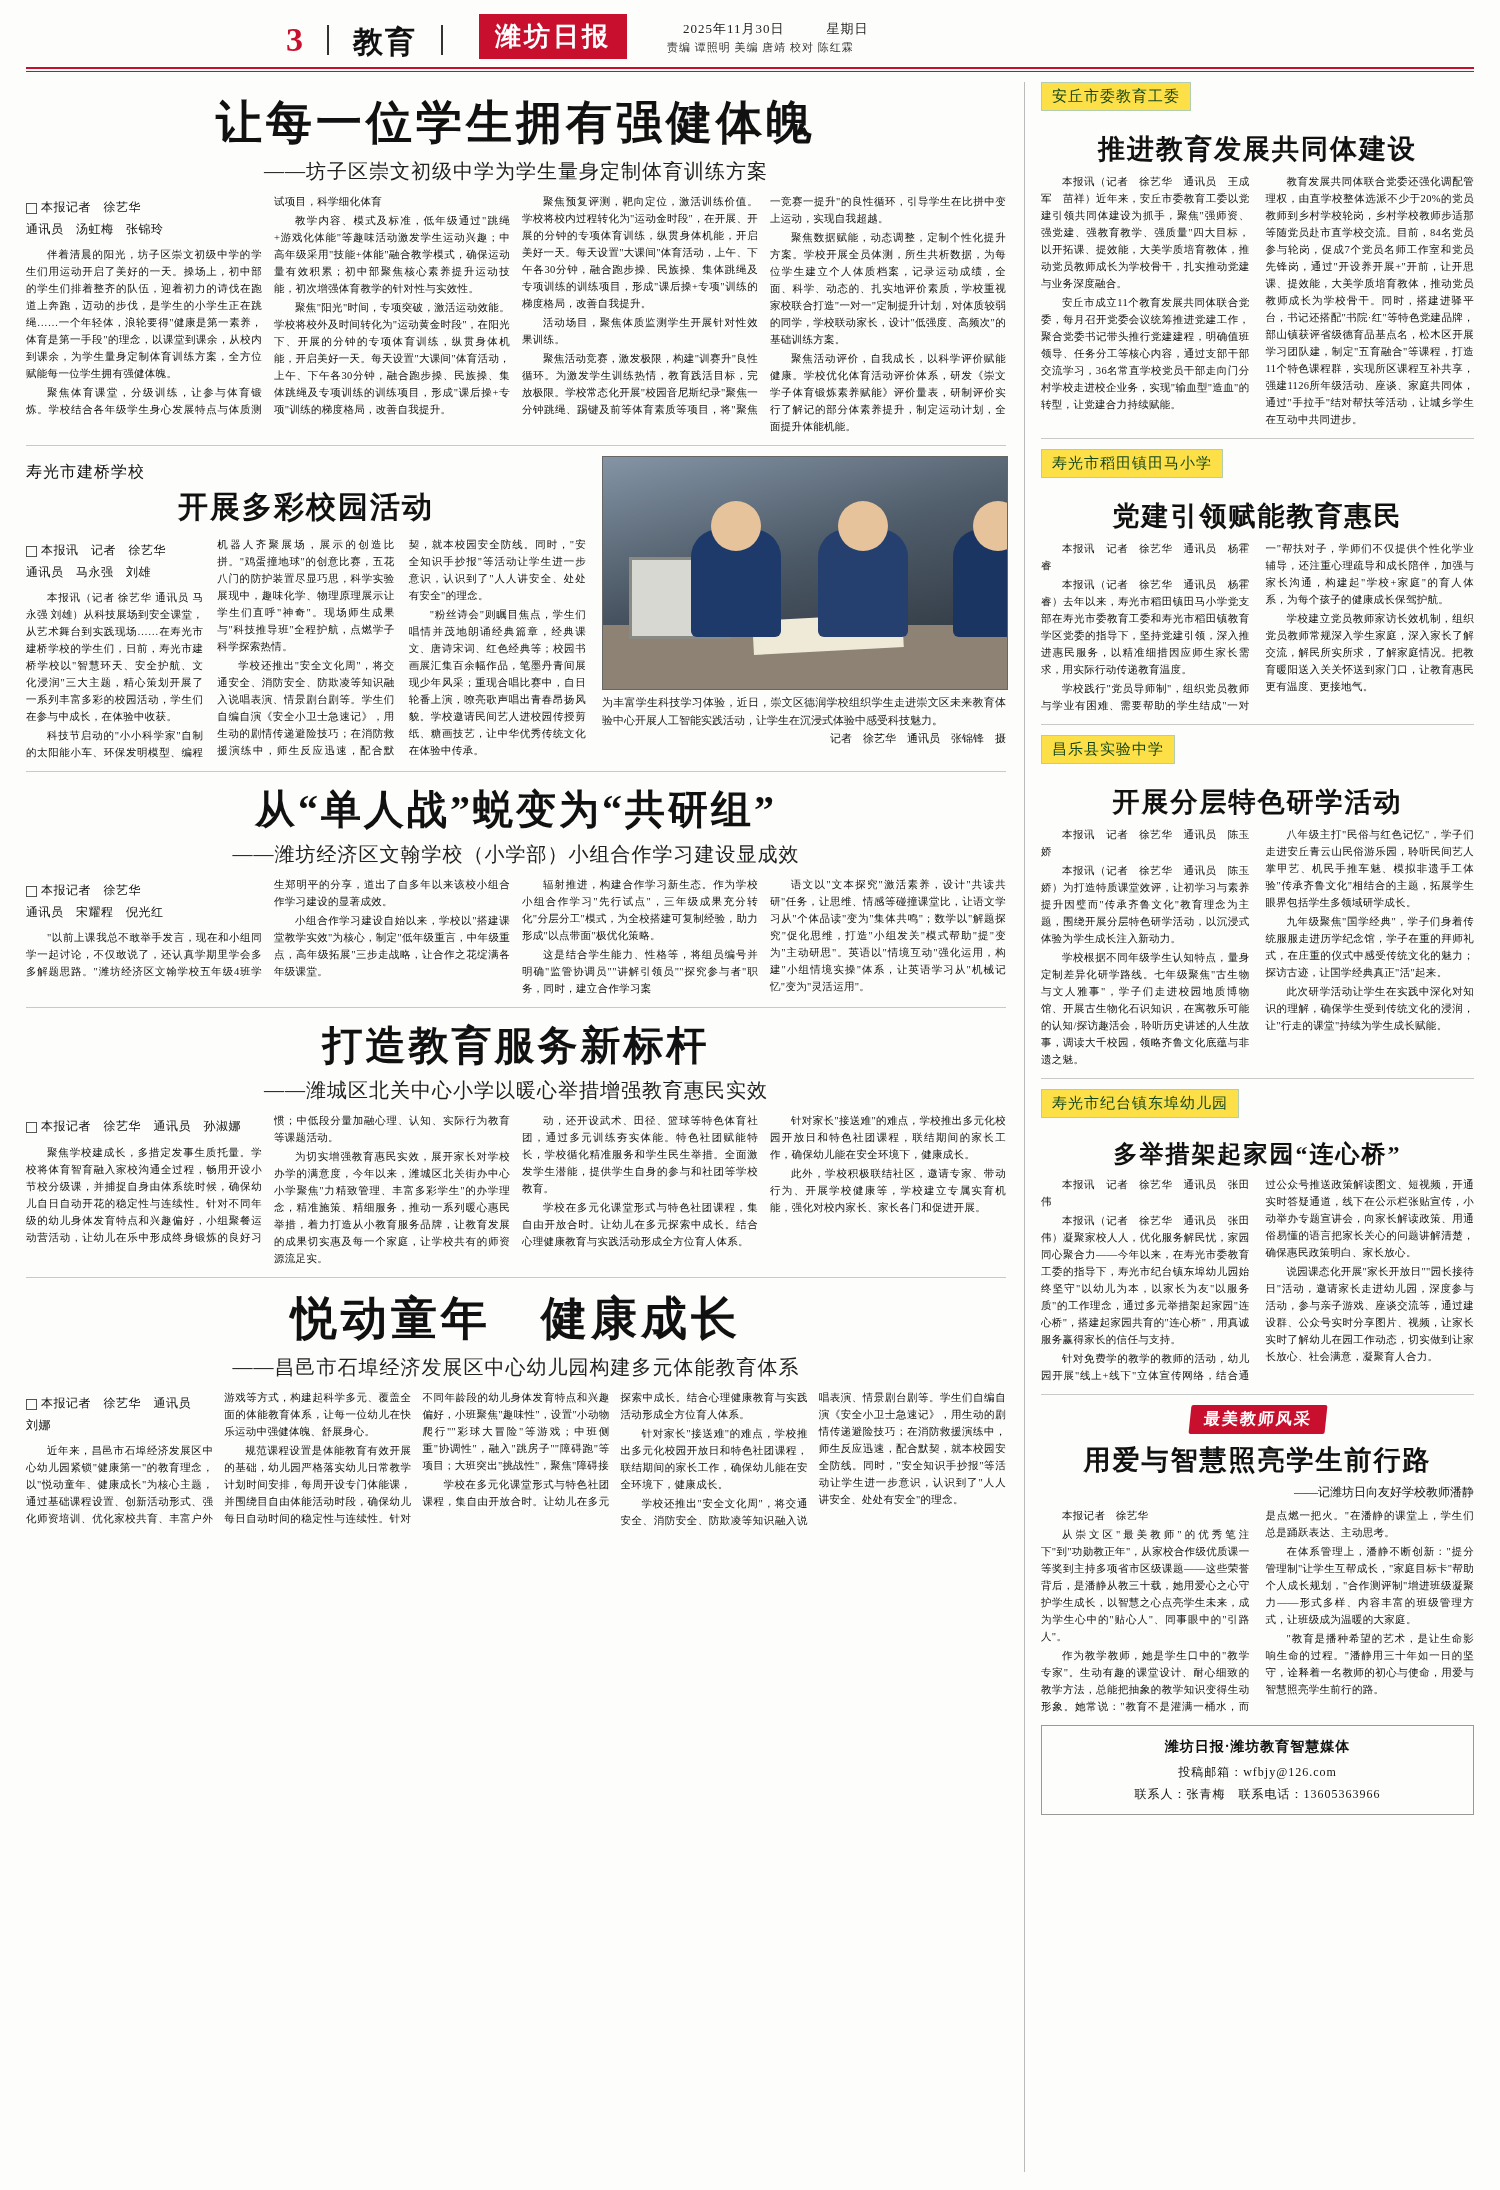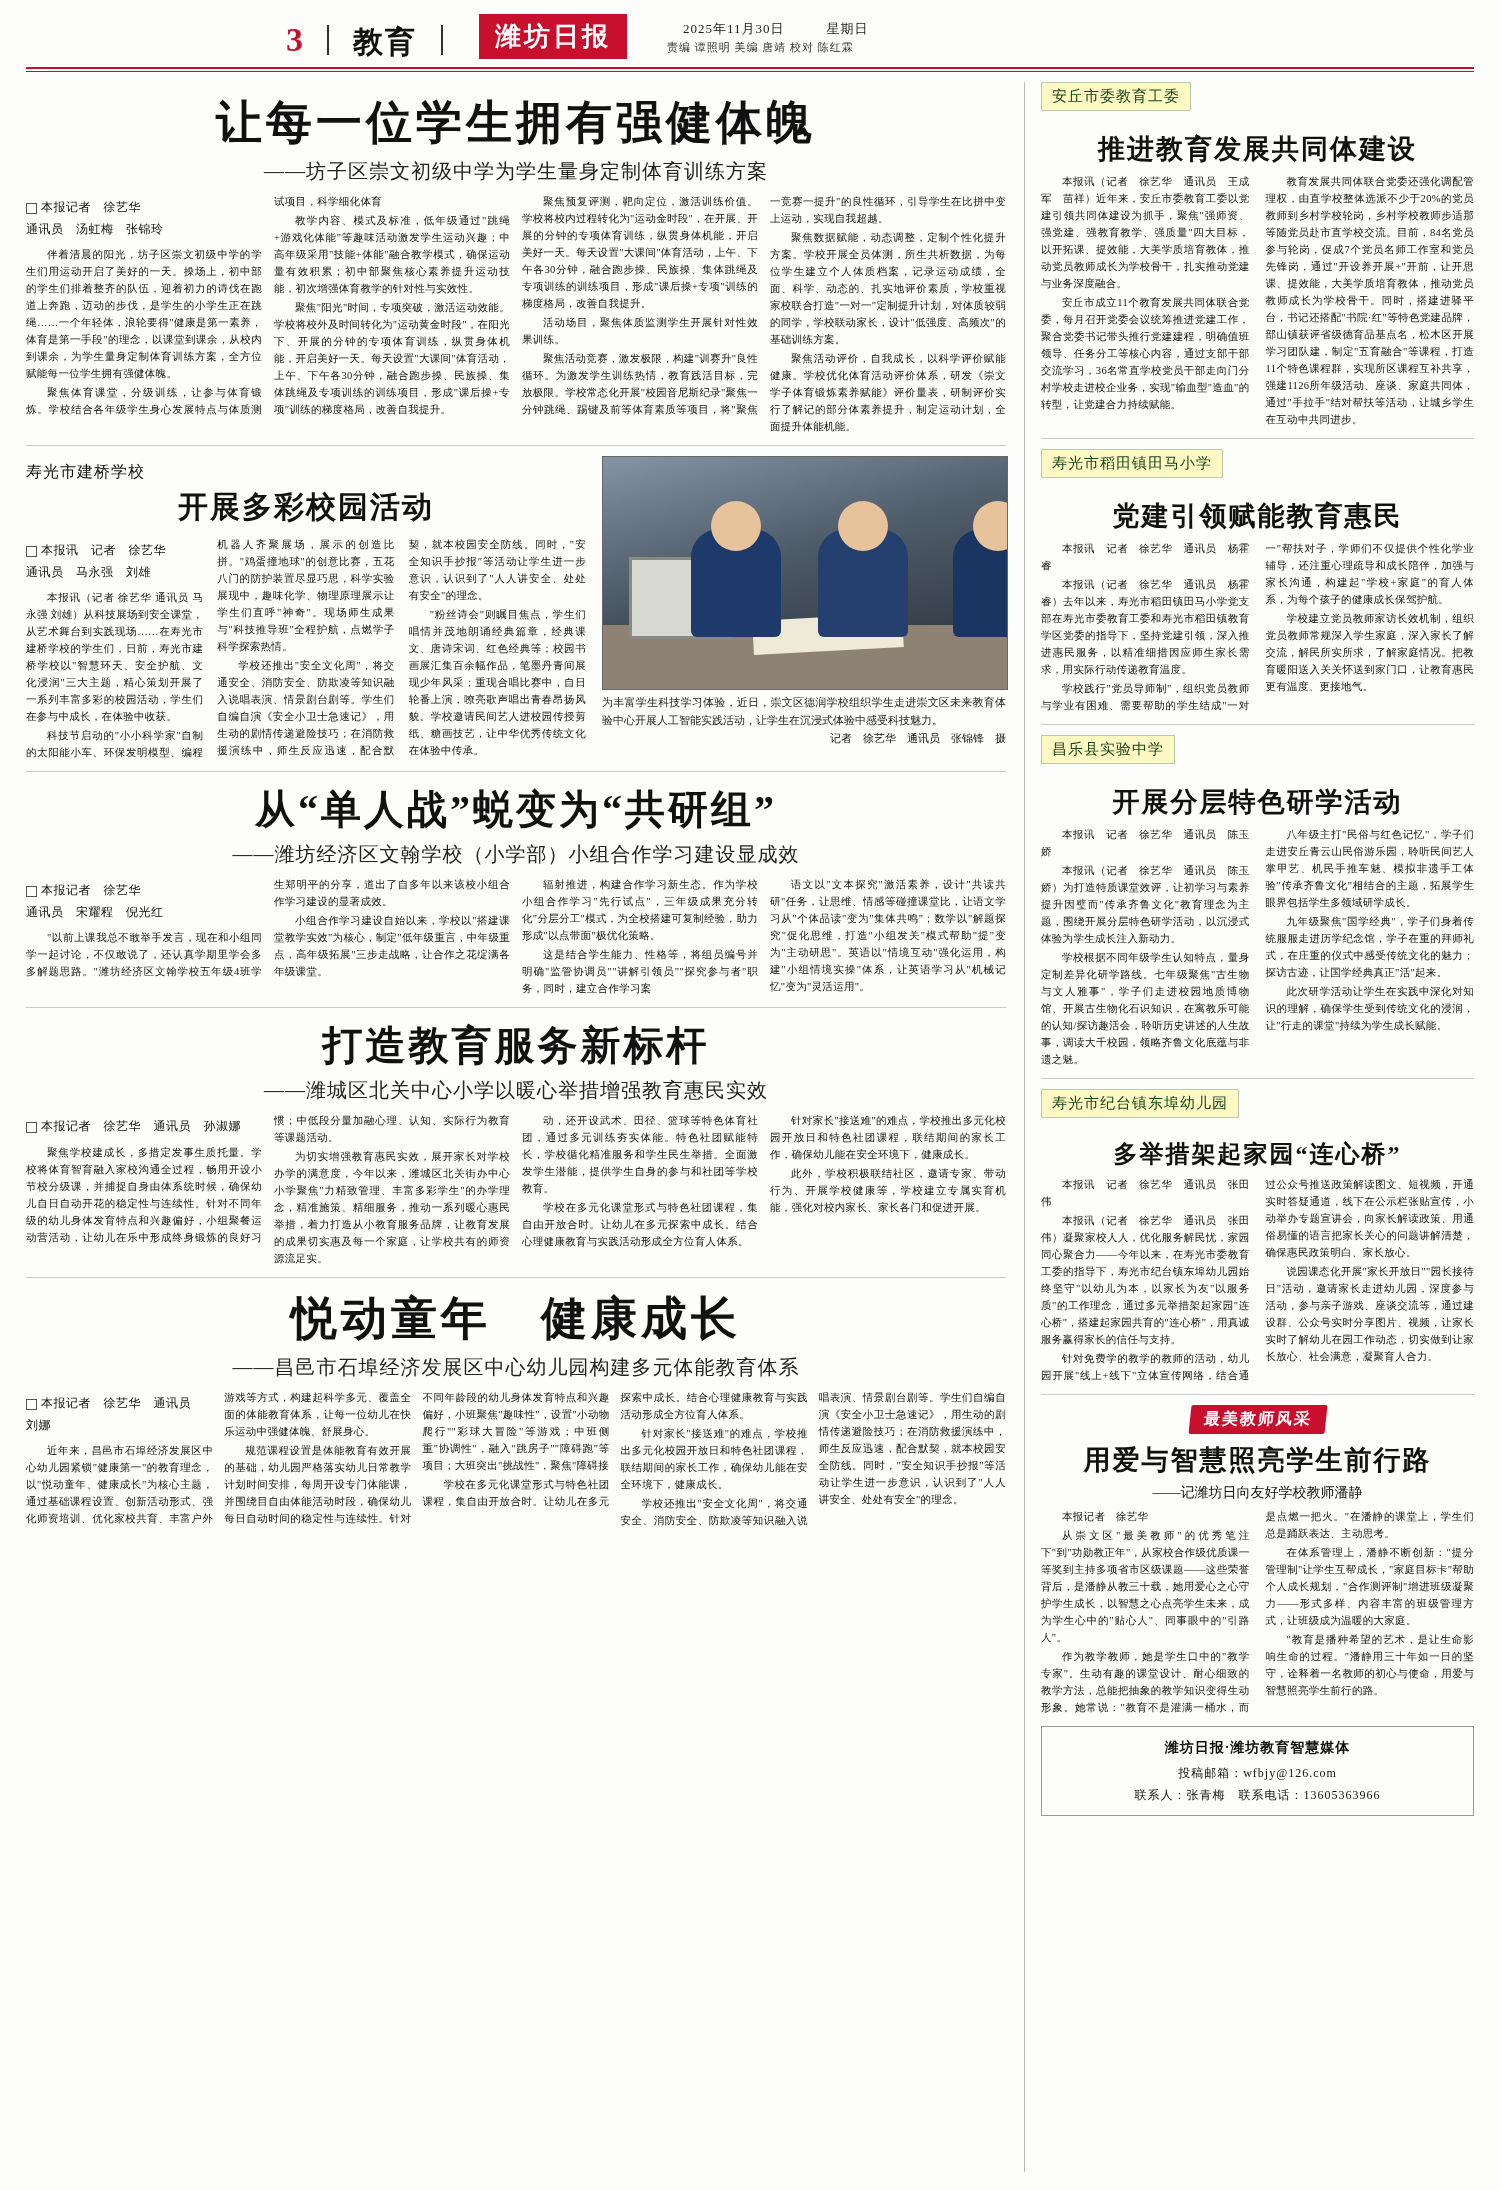--- a/index.html
+++ b/index.html
@@ -74,33 +74,33 @@
   .photo .k2{left:215px;background:#25406f;}
   .photo .k3{left:350px;background:#1b3562;}
   .photo .mon{position:absolute;left:26px;bottom:50px;width:96px;height:76px;background:#d8d8d2;border:3px solid #8a8a84;}
   .photo .sheet{position:absolute;left:150px;bottom:38px;width:150px;height:34px;background:#efe9d8;transform:rotate(-3deg);}
   .photo .tint{position:absolute;inset:0;background:linear-gradient(180deg,rgba(255,255,255,.06),rgba(0,0,0,.18));}
   .cap{font-size:11px;line-height:1.6;text-align:justify;margin-top:4px;color:#222;}
   .cap-credit{font-size:11px;text-align:right;margin-top:2px;}
 
   
   .rkicker{
-    display:block;background:#fef9c3;border:1px solid #b3cdb0;color:#15461a;
+    display:block;background:#fde047;border:1px solid #b3cdb0;color:#15461a;
     font-size:15px;padding:4px 10px;letter-spacing:1px;width:max-content;margin-bottom:4px;
   }
   .rhead{font-size:27px;text-align:center;font-weight:bold;margin:20px 0 6px 0;letter-spacing:2px;}
   .rhead-sm{font-size:24px;}
   .rbody{font-size:10.5px;line-height:1.62;text-align:justify;letter-spacing:0.3px;}
   .rbody p{margin:0 0 2px 0;text-indent:2em;}
 
   .redbadge{
     display:inline-block;background:#c8102e;color:#fff;font-size:16px;font-weight:bold;
     padding:4px 14px;letter-spacing:2px;border-radius:2px;transform:skewX(-6deg);
   }
-  .teacher-sub{text-align:center;font-size:14px;margin:2px 0 6px 0;font-family:Liberation Serif, serif;}
+  .teacher-sub{text-align:right;font-size:12px;margin:2px 0 6px 0;font-family:Liberation Serif, serif;}
 
   .footbox{
     border:1px solid #999;margin-top:10px;padding:8px 10px;text-align:center;
     font-size:12px;line-height:1.9;letter-spacing:1px;
   }
   .footbox .t1{font-size:14px;font-weight:bold;}
 </style>
 </head>
 <body>
 

